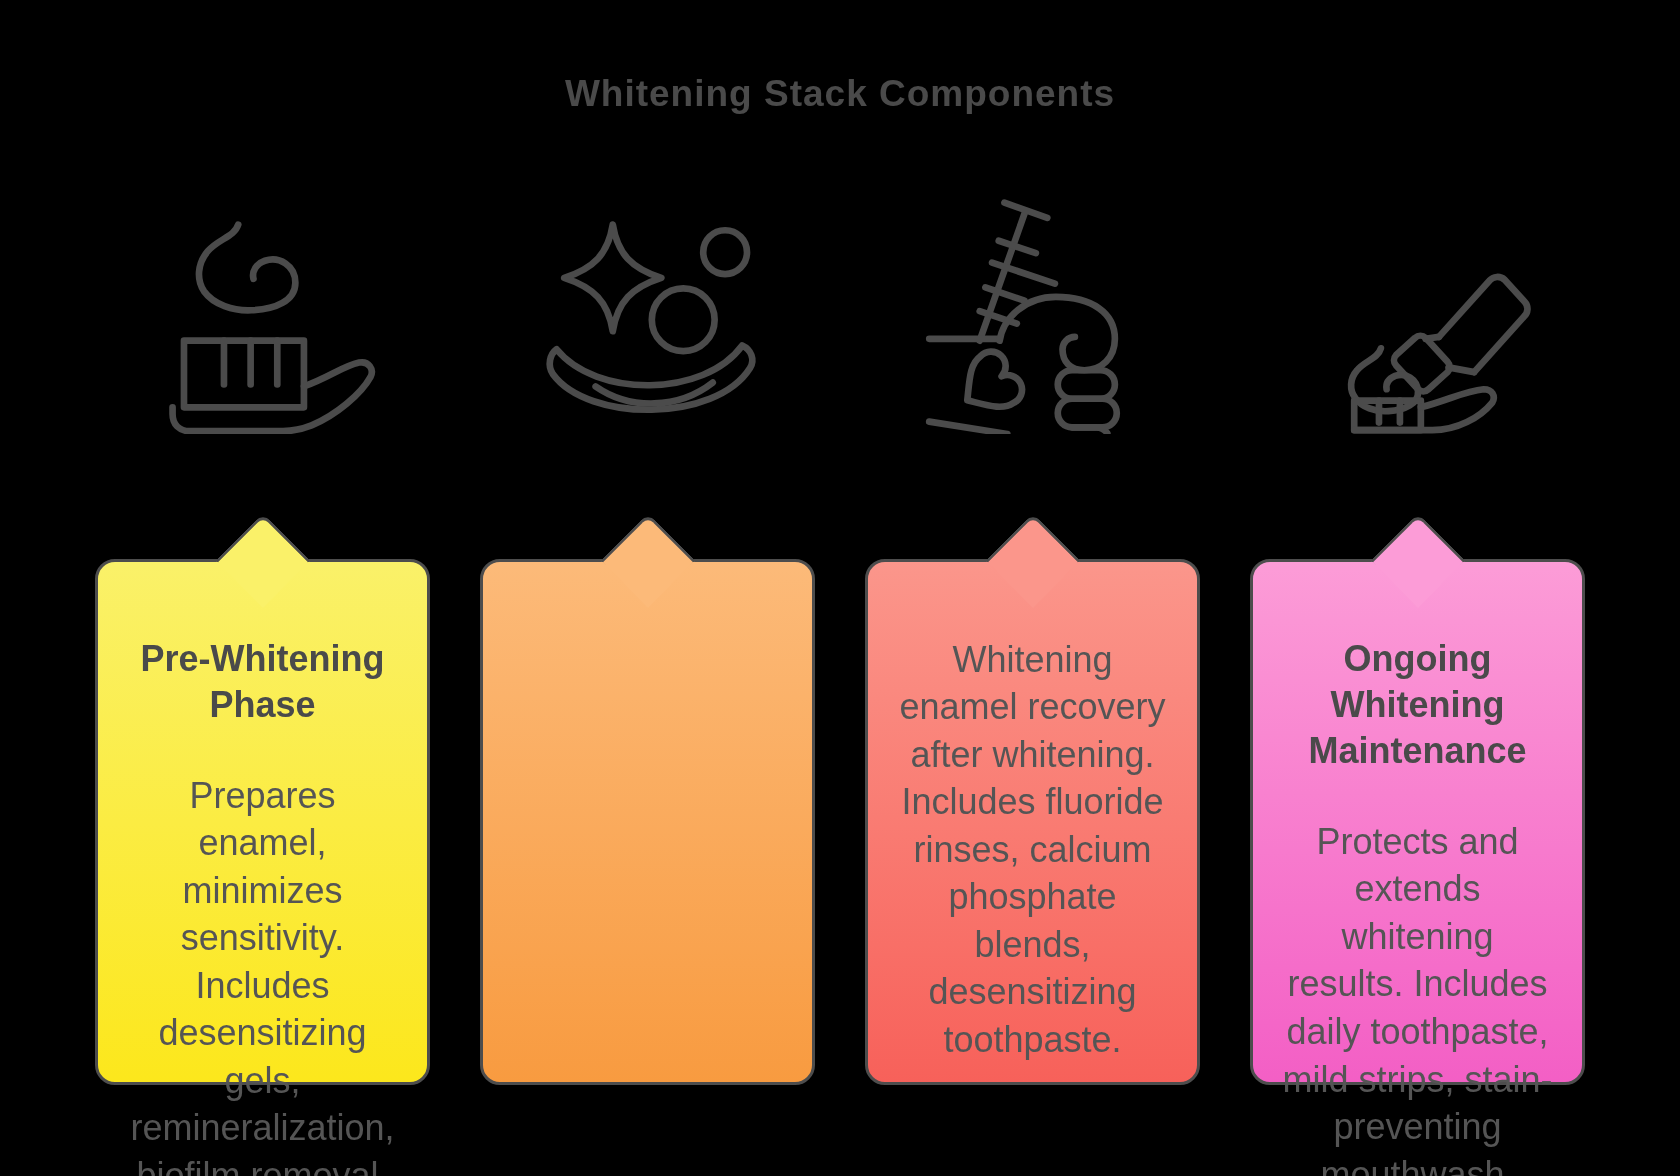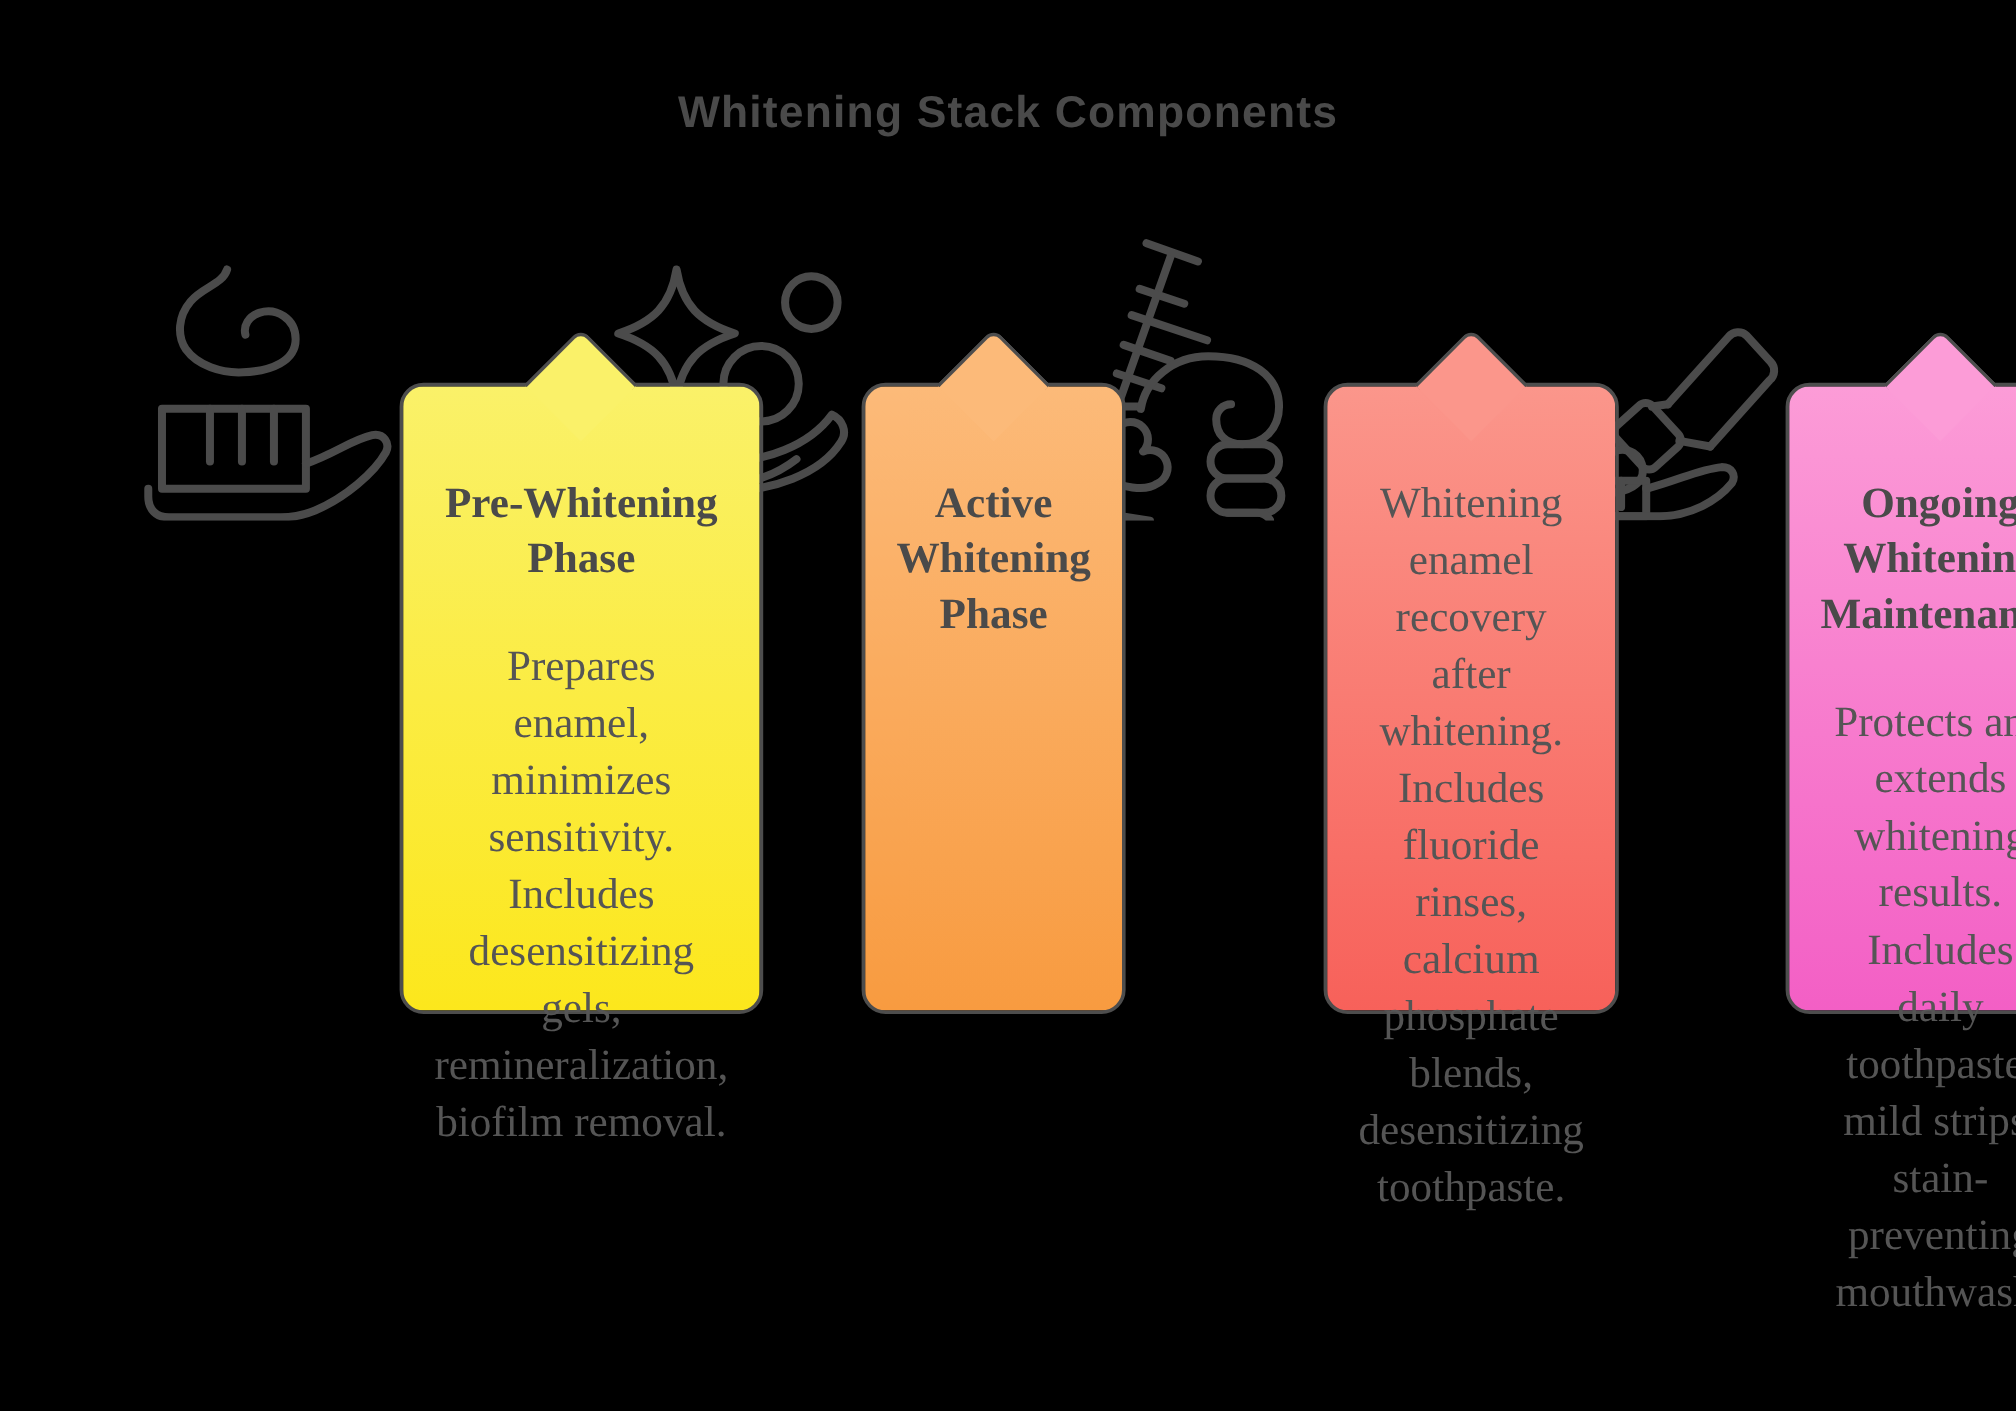--- a/index.html
+++ b/index.html
@@ -22,23 +22,22 @@
   .columns {
     display:flex;
     gap:50px;
     padding:0 95px;
     margin-top:80px;
     align-items:stretch;
   }
   .column {
     flex:1 1 0;
     display:flex;
-    flex-direction:row;
+    flex-direction:column;
     min-width:0;
-    font-family:Liberation Serif, serif;
   }
   .icon-wrap {
     height:240px;
     display:flex;
     align-items:center;
     justify-content:center;
   }
   svg.icon { width:238px; height:238px; }
   svg.icon * {
     fill:none;
@@ -150,21 +149,20 @@
     </div>
   </div>
 
   <div class="column">
     <div class="icon-wrap">
       <svg class="icon">
             <use href="#sym-sparkle-clean"></use>
           </svg>
     </div>
     <div class="card" style="--g1: #FCBA79; --g2: #F89B40; --border: #4d4d4d;">
-      <h2 class="card-title">Active Whitening Phase</h2>
     </div>
   </div>
 
   <div class="column">
     <div class="icon-wrap">
       <svg class="icon">
             <use href="#sym-fist-care"></use>
           </svg>
     </div>
     <div class="card" style="--g1: #FB968B; --g2: #F7615A; --border: #4d4d4d;">

